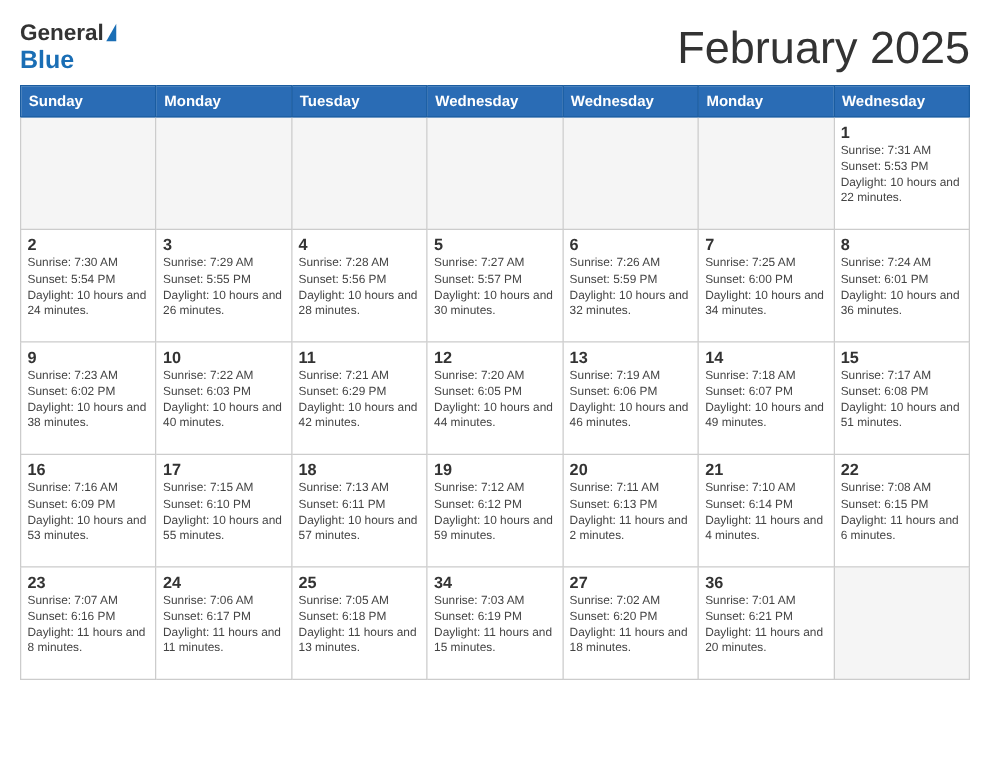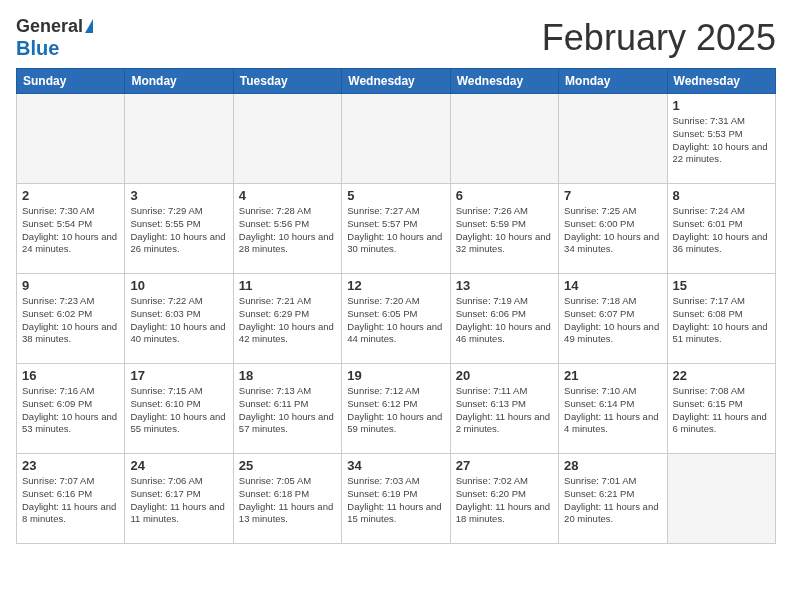--- a/index.html
+++ b/index.html
@@ -326,21 +326,21 @@
 and 15 minutes.</div>
         </td>
         <td>
           <span class="day-number">27</span>
           <div class="day-info">Sunrise: 7:02 AM
 Sunset: 6:20 PM
 Daylight: 11 hours
 and 18 minutes.</div>
         </td>
         <td>
-          <span class="day-number">28</span>
+          <span class="day-number">36</span>
           <div class="day-info">Sunrise: 7:01 AM
 Sunset: 6:21 PM
 Daylight: 11 hours
 and 20 minutes.</div>
         </td>
         <td class="empty"></td>
       </tr>
     </tbody>
 </table>
 

